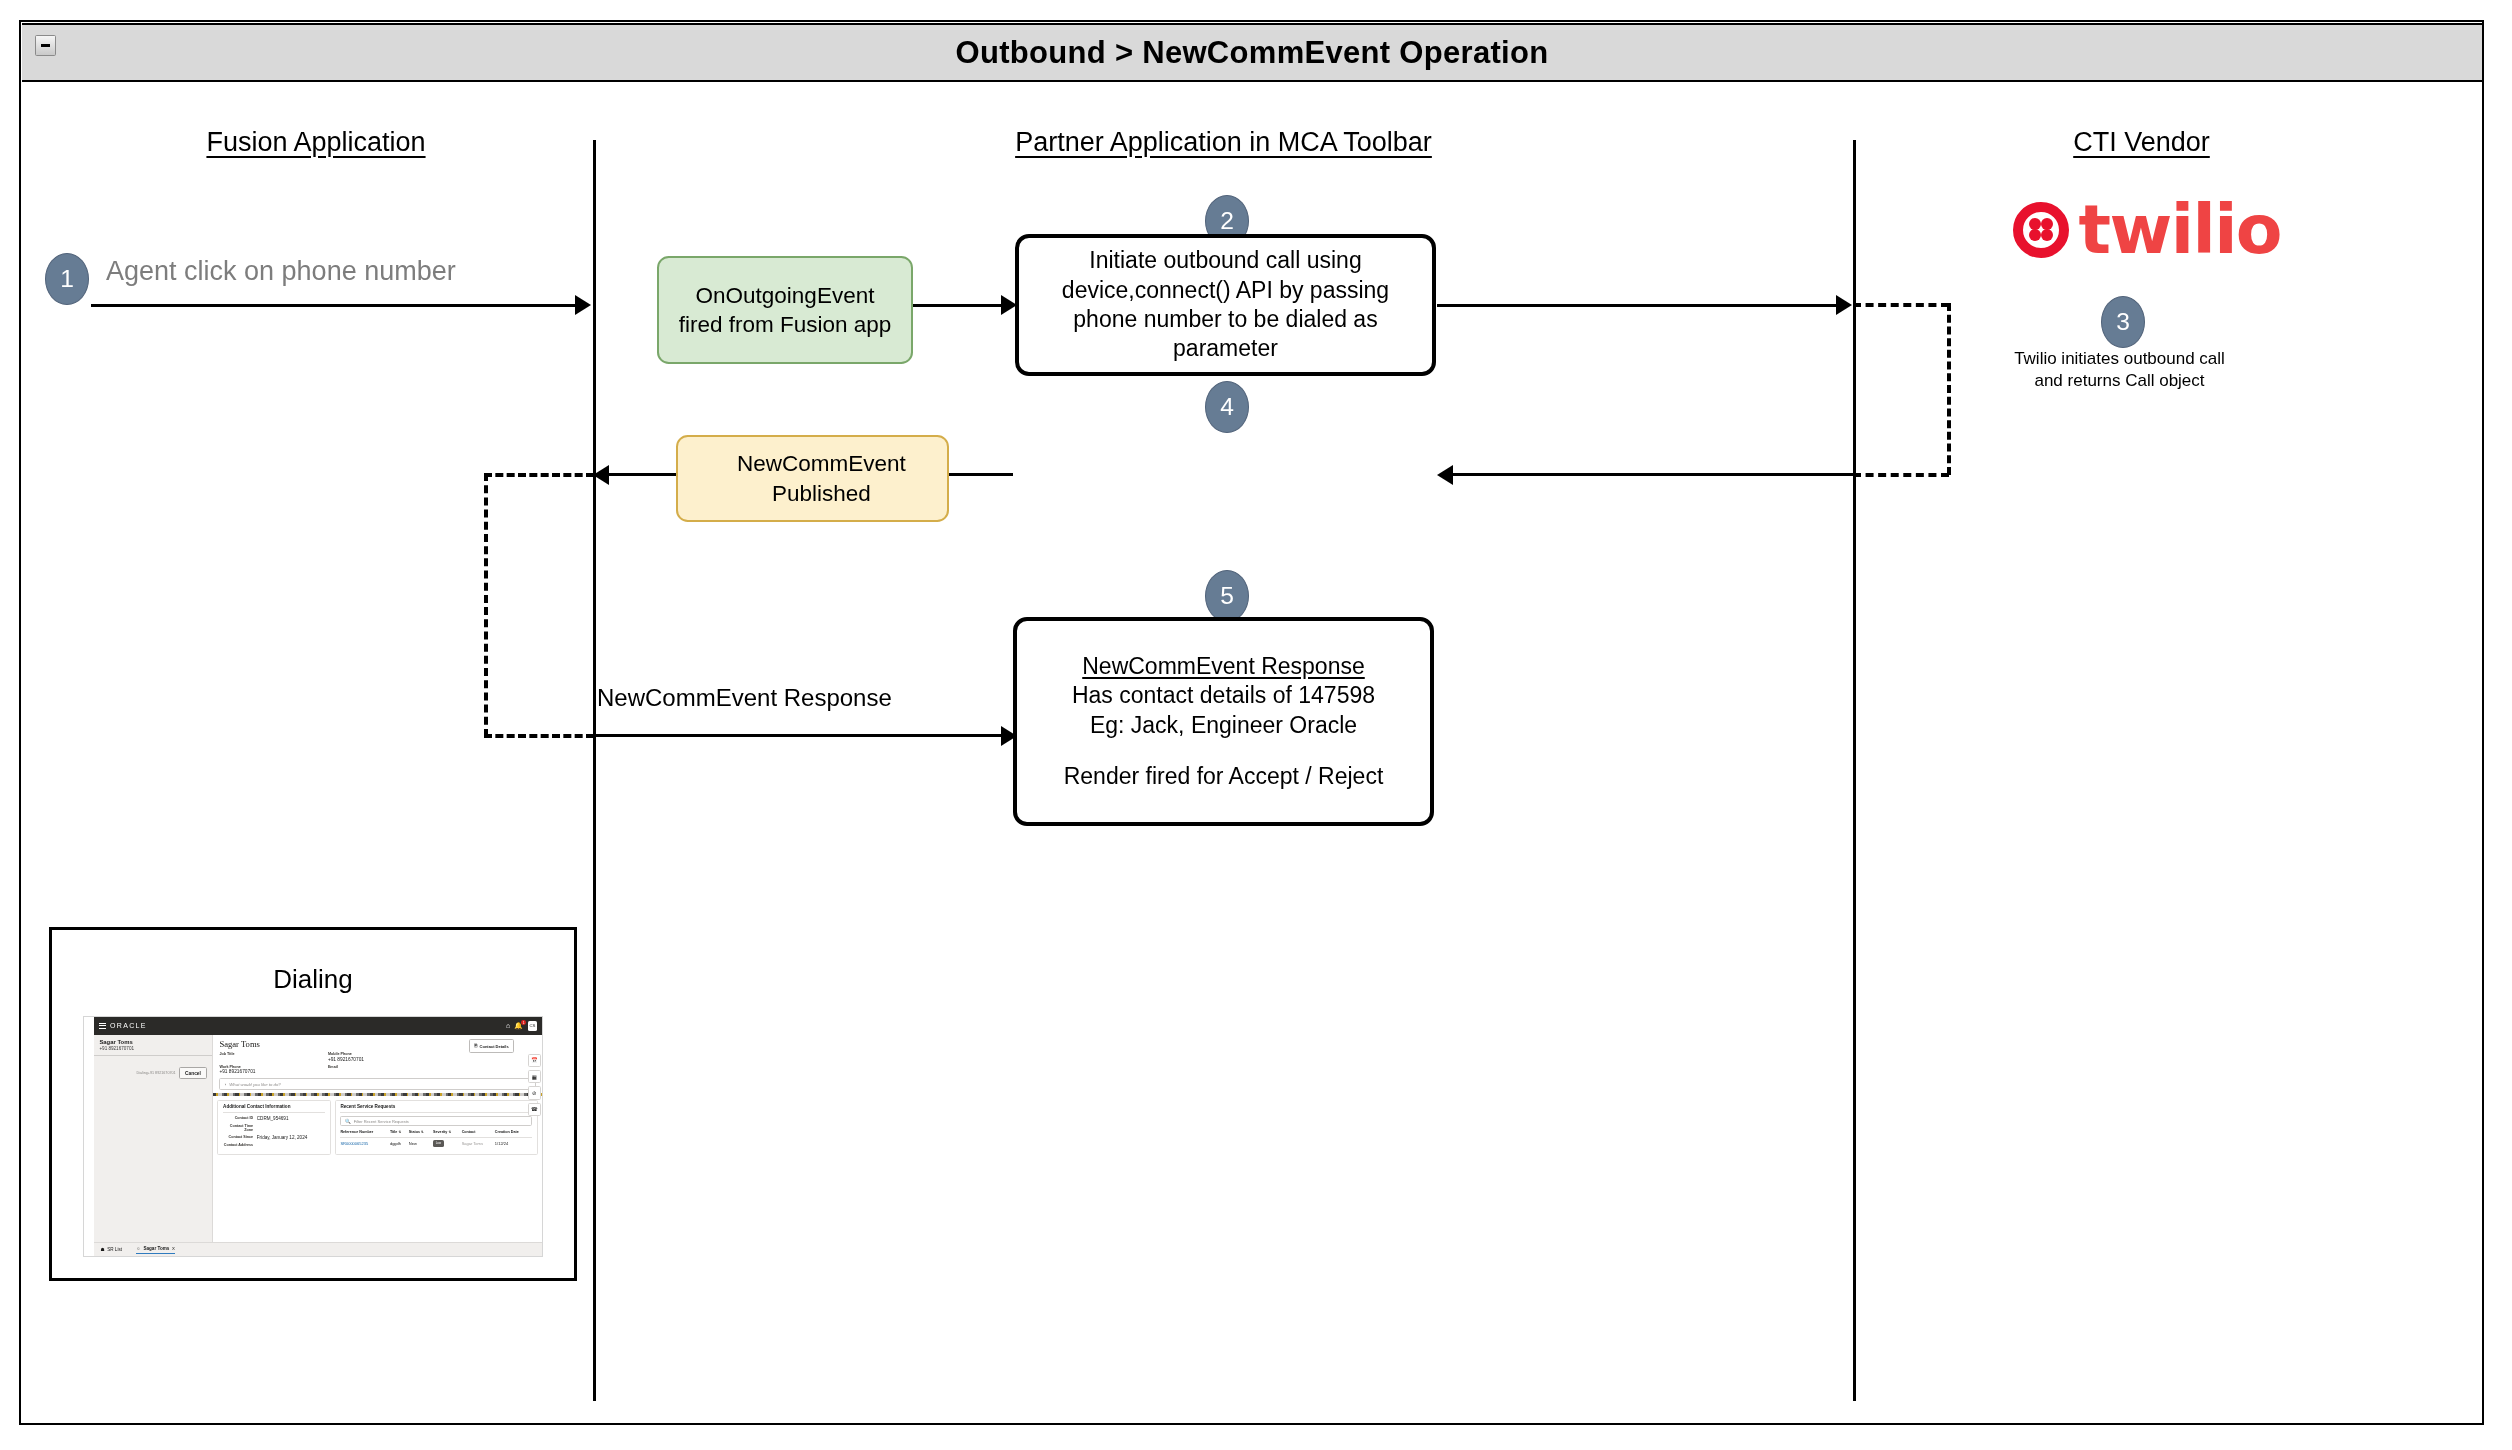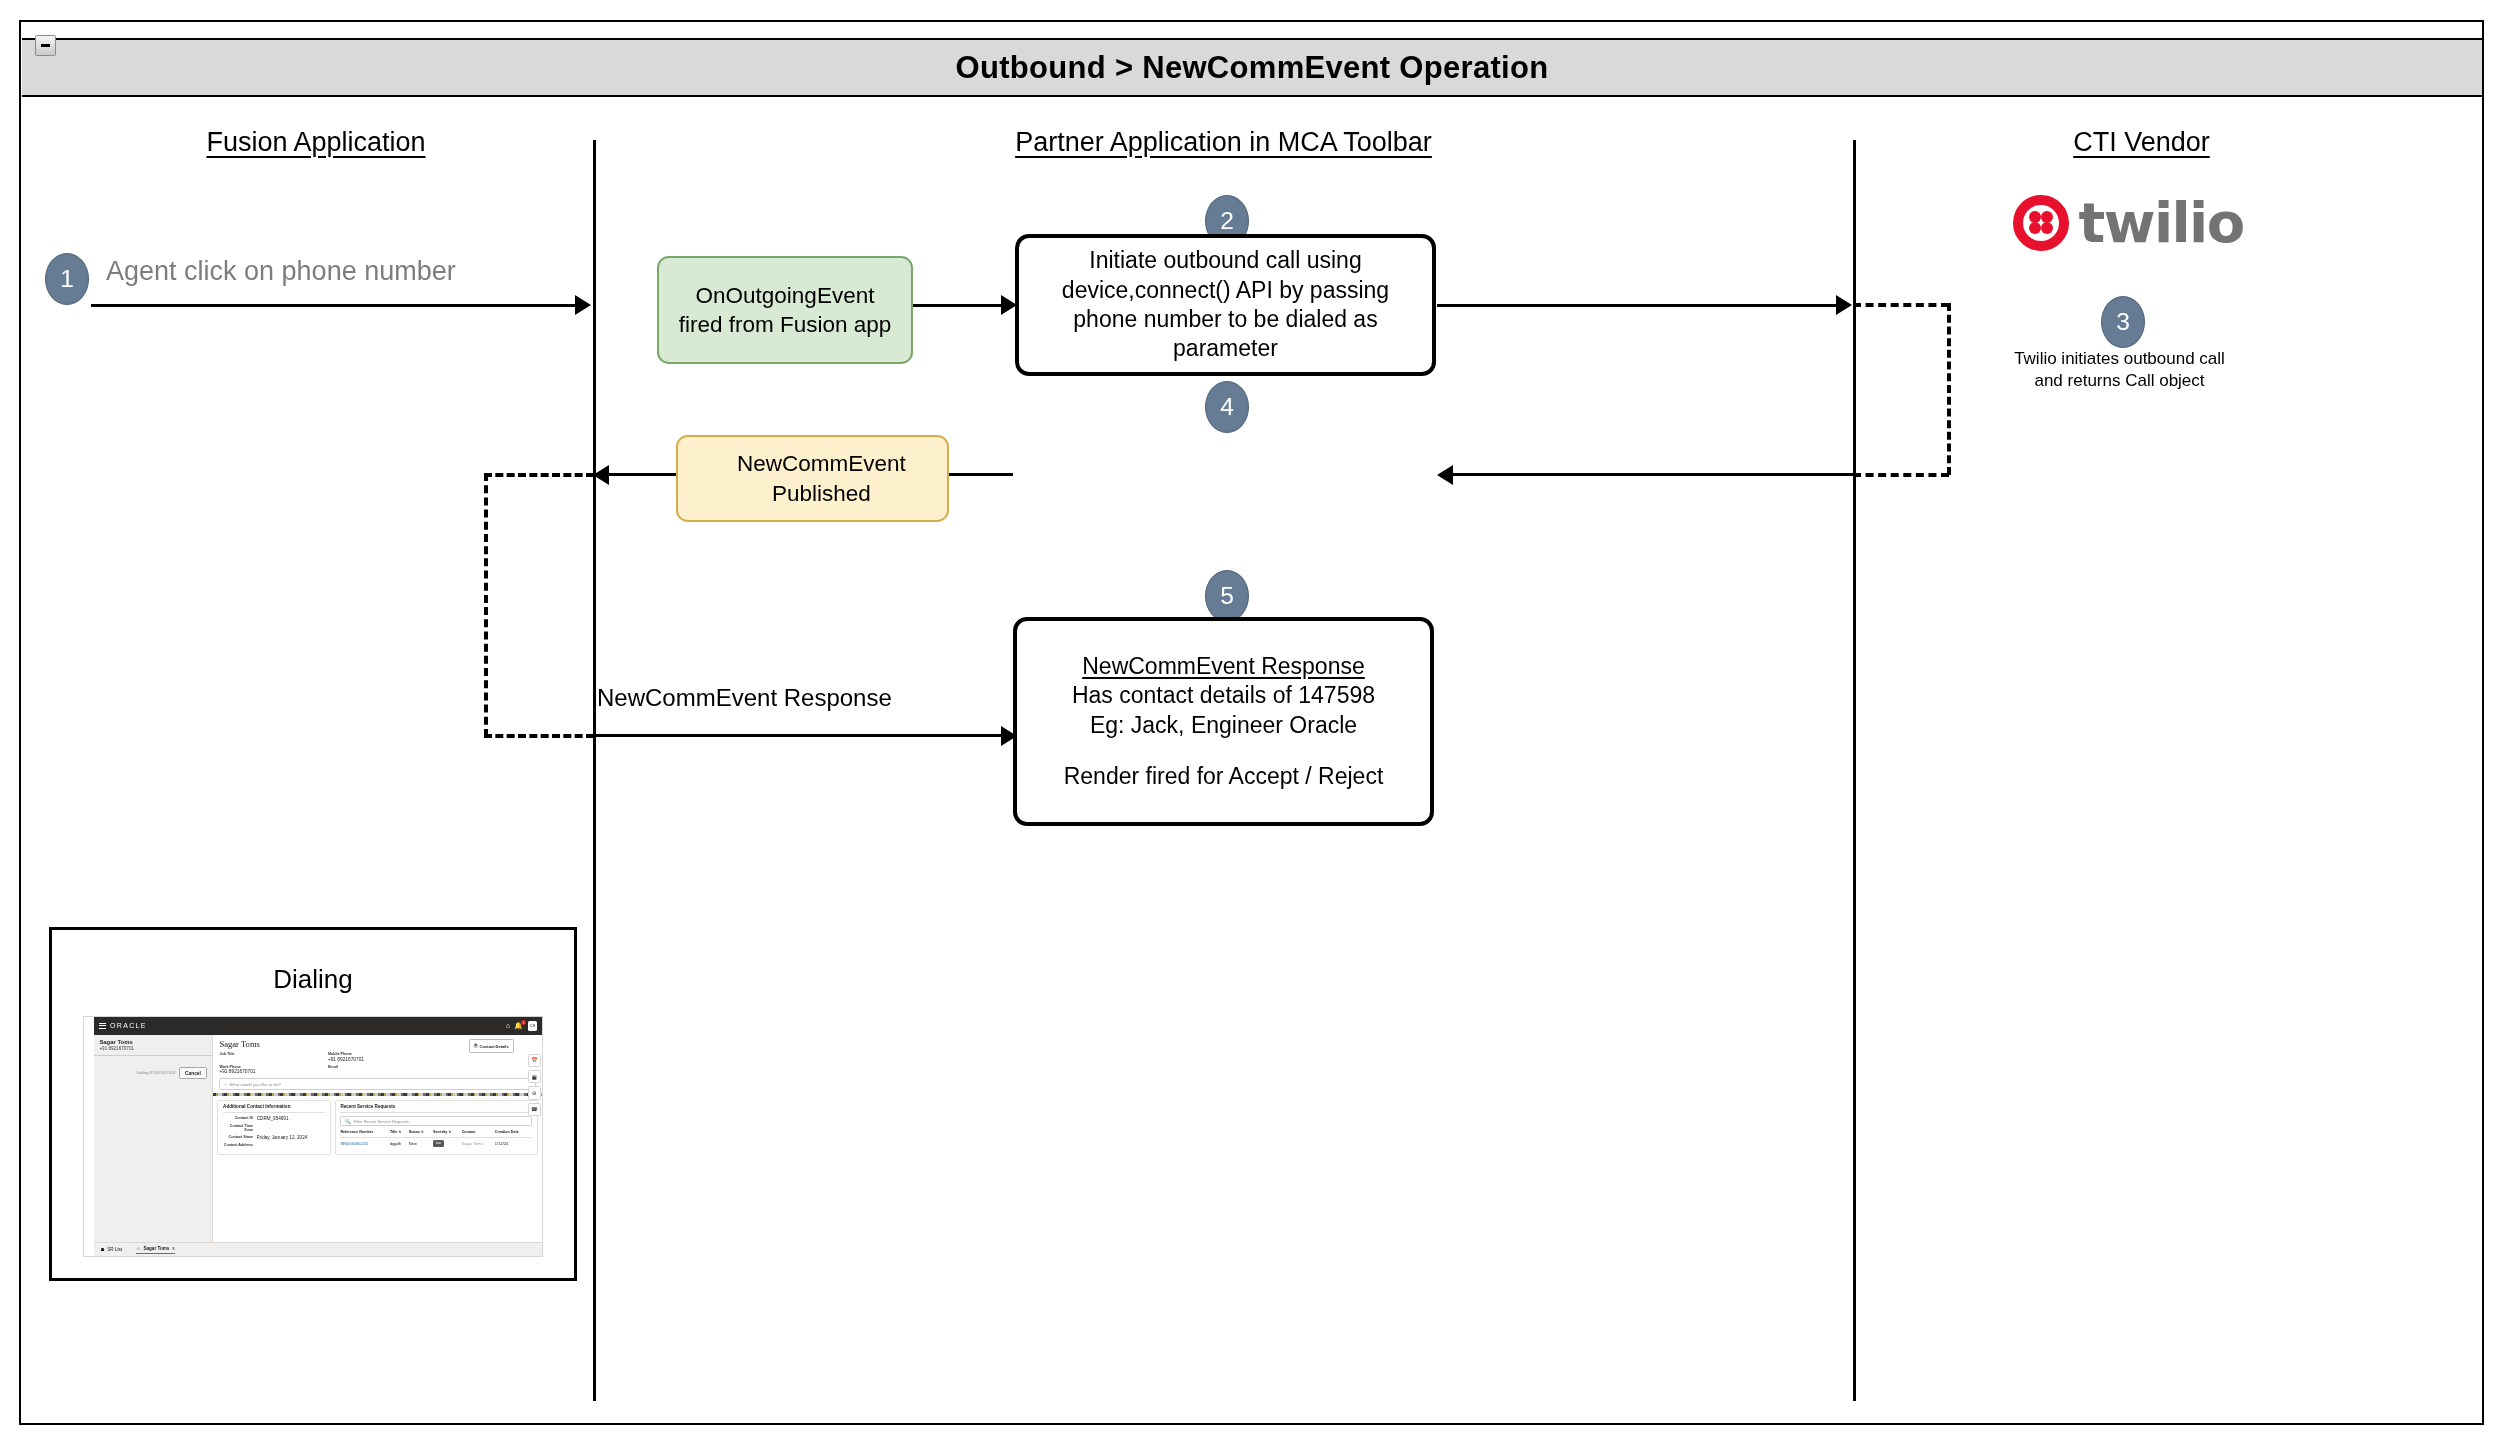--- a/index.html
+++ b/index.html
@@ -2,21 +2,21 @@
 <html style="font-size:8.6px"><head>
 <meta charset="utf-8">
 <title>Outbound &gt; NewCommEvent Operation</title>
 <style>
   html,body{margin:0;padding:0;background:#ffffff;}
   body{font-family:"Liberation Sans", sans-serif;}
   #stage{position:relative;width:2512px;height:1450px;background:#ffffff;overflow:hidden;}
 
   
   #frame{position:absolute;left:19px;top:20.3px;width:2465px;height:1405px;border:2.7px solid #000;background:#fff;box-sizing:border-box;}
-  #title-bar{position:absolute;left:22px;top:38px;width:2460px;height:59px;background:#d9d9d9;
+  #title-bar{position:absolute;left:22px;top:23px;width:2460px;height:59px;background:#d9d9d9;
              border-top:2.7px solid #000;border-bottom:2.7px solid #000;box-sizing:border-box;
              display:flex;align-items:center;justify-content:center;}
   #title-bar .title{font-size:31px;font-weight:bold;color:#000;letter-spacing:0.3px;}
   #collapse-btn{position:absolute;left:35px;top:35px;width:19px;height:19px;
                 background:linear-gradient(#f6f6f6,#c9c9c9);border:1.1px solid #8a8a8a;border-radius:1.6px;
                 display:flex;align-items:center;justify-content:center;cursor:pointer;}
   #collapse-btn i{display:block;width:9.6px;height:3.7px;background:#000;}
 
   
   .lane-line{position:absolute;width:2.7px;background:#000;}
@@ -62,22 +62,22 @@
 
   
   #twilio{position:absolute;display:flex;align-items:center;gap:9.6px;}
   #twilio .mark{position:relative;width:56px;height:56px;border-radius:50%;
                 border:10.7px solid #e8112d;box-sizing:border-box;}
   #twilio .mark b{position:absolute;width:11.8px;height:11.8px;border-radius:50%;background:#e8112d;}
   #twilio .mark b.p1{left:6.4px;top:6.4px}
   #twilio .mark b.p2{right:6.4px;top:6.4px}
   #twilio .mark b.p3{left:6.4px;bottom:6.4px}
   #twilio .mark b.p4{right:6.4px;bottom:6.4px}
-  #twilio .word{font-family:"DejaVu Sans", sans-serif;font-weight:bold;font-size:56px;
-                color:#737373;letter-spacing:-1.6px;}
+  #twilio .word{font-family:"DejaVu Sans", sans-serif;font-weight:bold;font-size:68px;
+                color:#ef4444;letter-spacing:-1.6px;}
 
   
   #shot-frame{position:absolute;left:49px;top:927px;width:528px;height:354px;
               border:3.2px solid #000;background:#fff;box-sizing:border-box;}
   #shot-title{position:absolute;left:49px;top:964px;width:528px;text-align:center;
               font-size:26px;color:#000;}
   #shot{position:absolute;left:83px;top:1016px;width:460px;height:241px;background:#fff;
         border:0.5px solid #d6d6d6;box-sizing:border-box;overflow:hidden;
         font-family:"Liberation Sans", sans-serif;padding-left:10px;}
   #shot .topbar{height:17.7px;background:#2b2a28;display:flex;align-items:center;padding:0 4.8px;gap:4.3px;}

